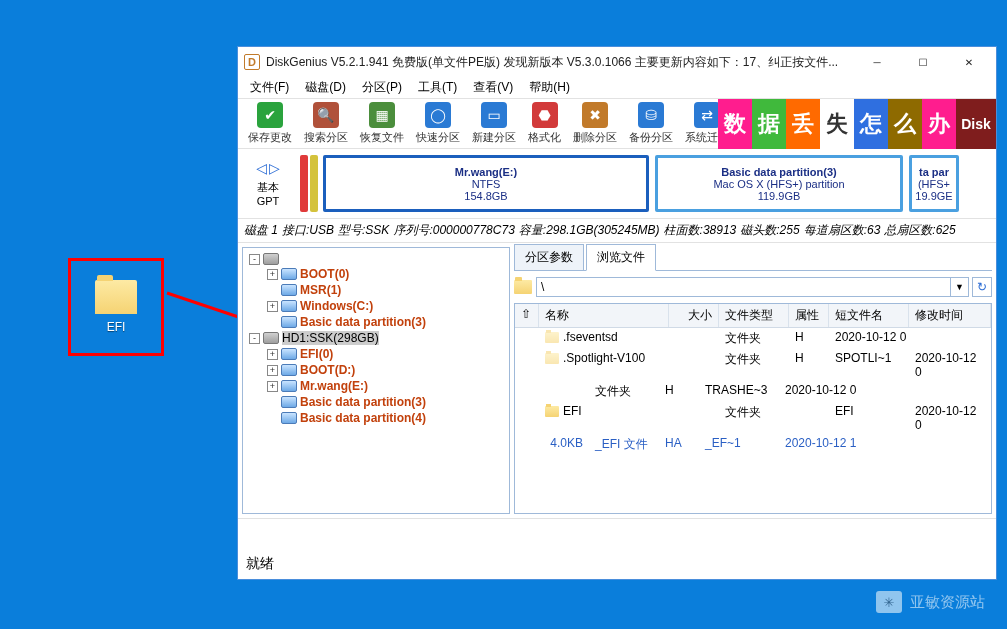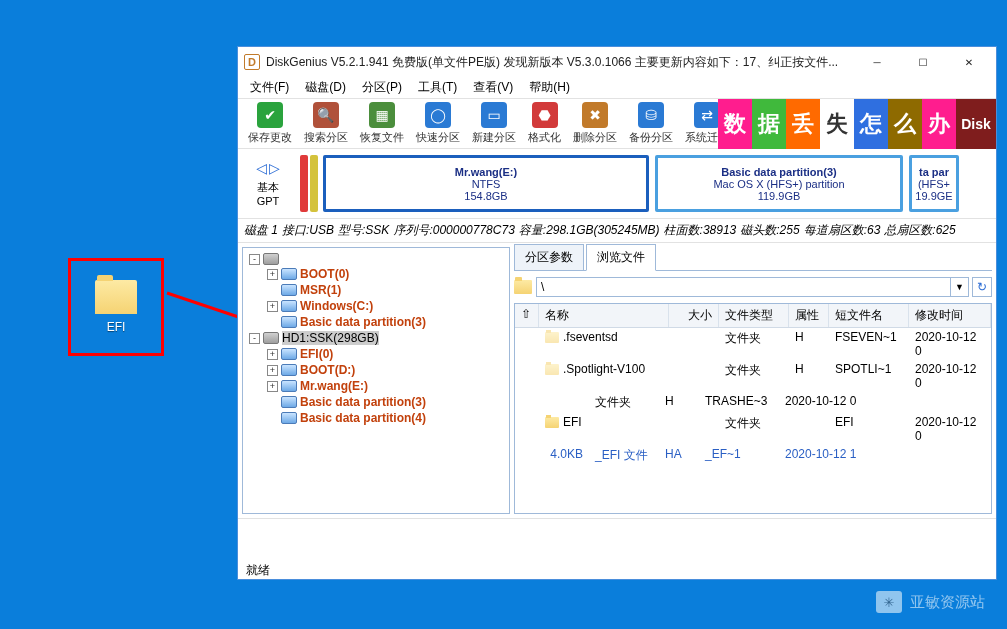--- a/index.html
+++ b/index.html
@@ -79,21 +79,21 @@
 .col-attr { width:40px; }
 .col-short { width:80px; }
 .col-date { flex:1; }
 .fl-row { display:flex; padding:0; cursor:pointer; }
 .fl-row .cell { padding:2px 6px; }
 .mini-folder { display:inline-block; width:14px; height:11px; background:linear-gradient(#fdeaa4,#f5d373); border-radius:1px; margin-right:4px; vertical-align:middle; position:relative; }
 .mini-folder::before { content:""; position:absolute; top:-2px; left:1px; width:5px; height:3px; background:#f5d373; }
 .mini-folder.hidden { opacity:0.55; }
 .mini-file { display:inline-block; width:11px; height:13px; background:#fff; border:1px solid #aaa; margin-right:4px; vertical-align:middle; opacity:0.65; }
 
-.statusbar { height:24px; display:flex; align-items:flex-end; font-size:12px; padding:0 8px;margin-top:36px; }
+.statusbar { height:24px; display:flex; align-items:flex-start; font-size:14px; padding:0 8px;margin-top:36px; }
 
 
 .watermark { position:absolute; right:22px; bottom:16px; display:flex; align-items:center; opacity:0.55; color:#fff; font-size:15px; }
 .wm-icon { width:26px; height:22px; border-radius:3px; background:#fff; color:#555; display:flex; align-items:center; justify-content:center; margin-right:8px; font-size:13px; }
 </style>
 </head>
 <body>
 
 <div class="desktop-folder">
   <div class="desktop-folder-icon"></div>
@@ -312,21 +312,20 @@
           <div class="fl-col col-short">短文件名</div>
           <div class="fl-col col-date">修改时间</div>
         </div>
         <div id="filerows">
             <div class="fl-row">
               <div class="cell col-up"></div>
               <div class="cell col-name"><span class="mini-folder hidden"></span><span>.fseventsd</span></div>
               <div class="cell col-size"></div>
               <div class="cell col-type">文件夹</div>
               <div class="cell col-attr">H</div>
-              <div class="cell col-short">FSEVEN~1</div>
               <div class="cell col-date">2020-10-12 0</div>
             </div>
             <div class="fl-row">
               <div class="cell col-up"></div>
               <div class="cell col-name"><span class="mini-folder hidden"></span><span>.Spotlight-V100</span></div>
               <div class="cell col-size"></div>
               <div class="cell col-type">文件夹</div>
               <div class="cell col-attr">H</div>
               <div class="cell col-short">SPOTLI~1</div>
               <div class="cell col-date">2020-10-12 0</div>

